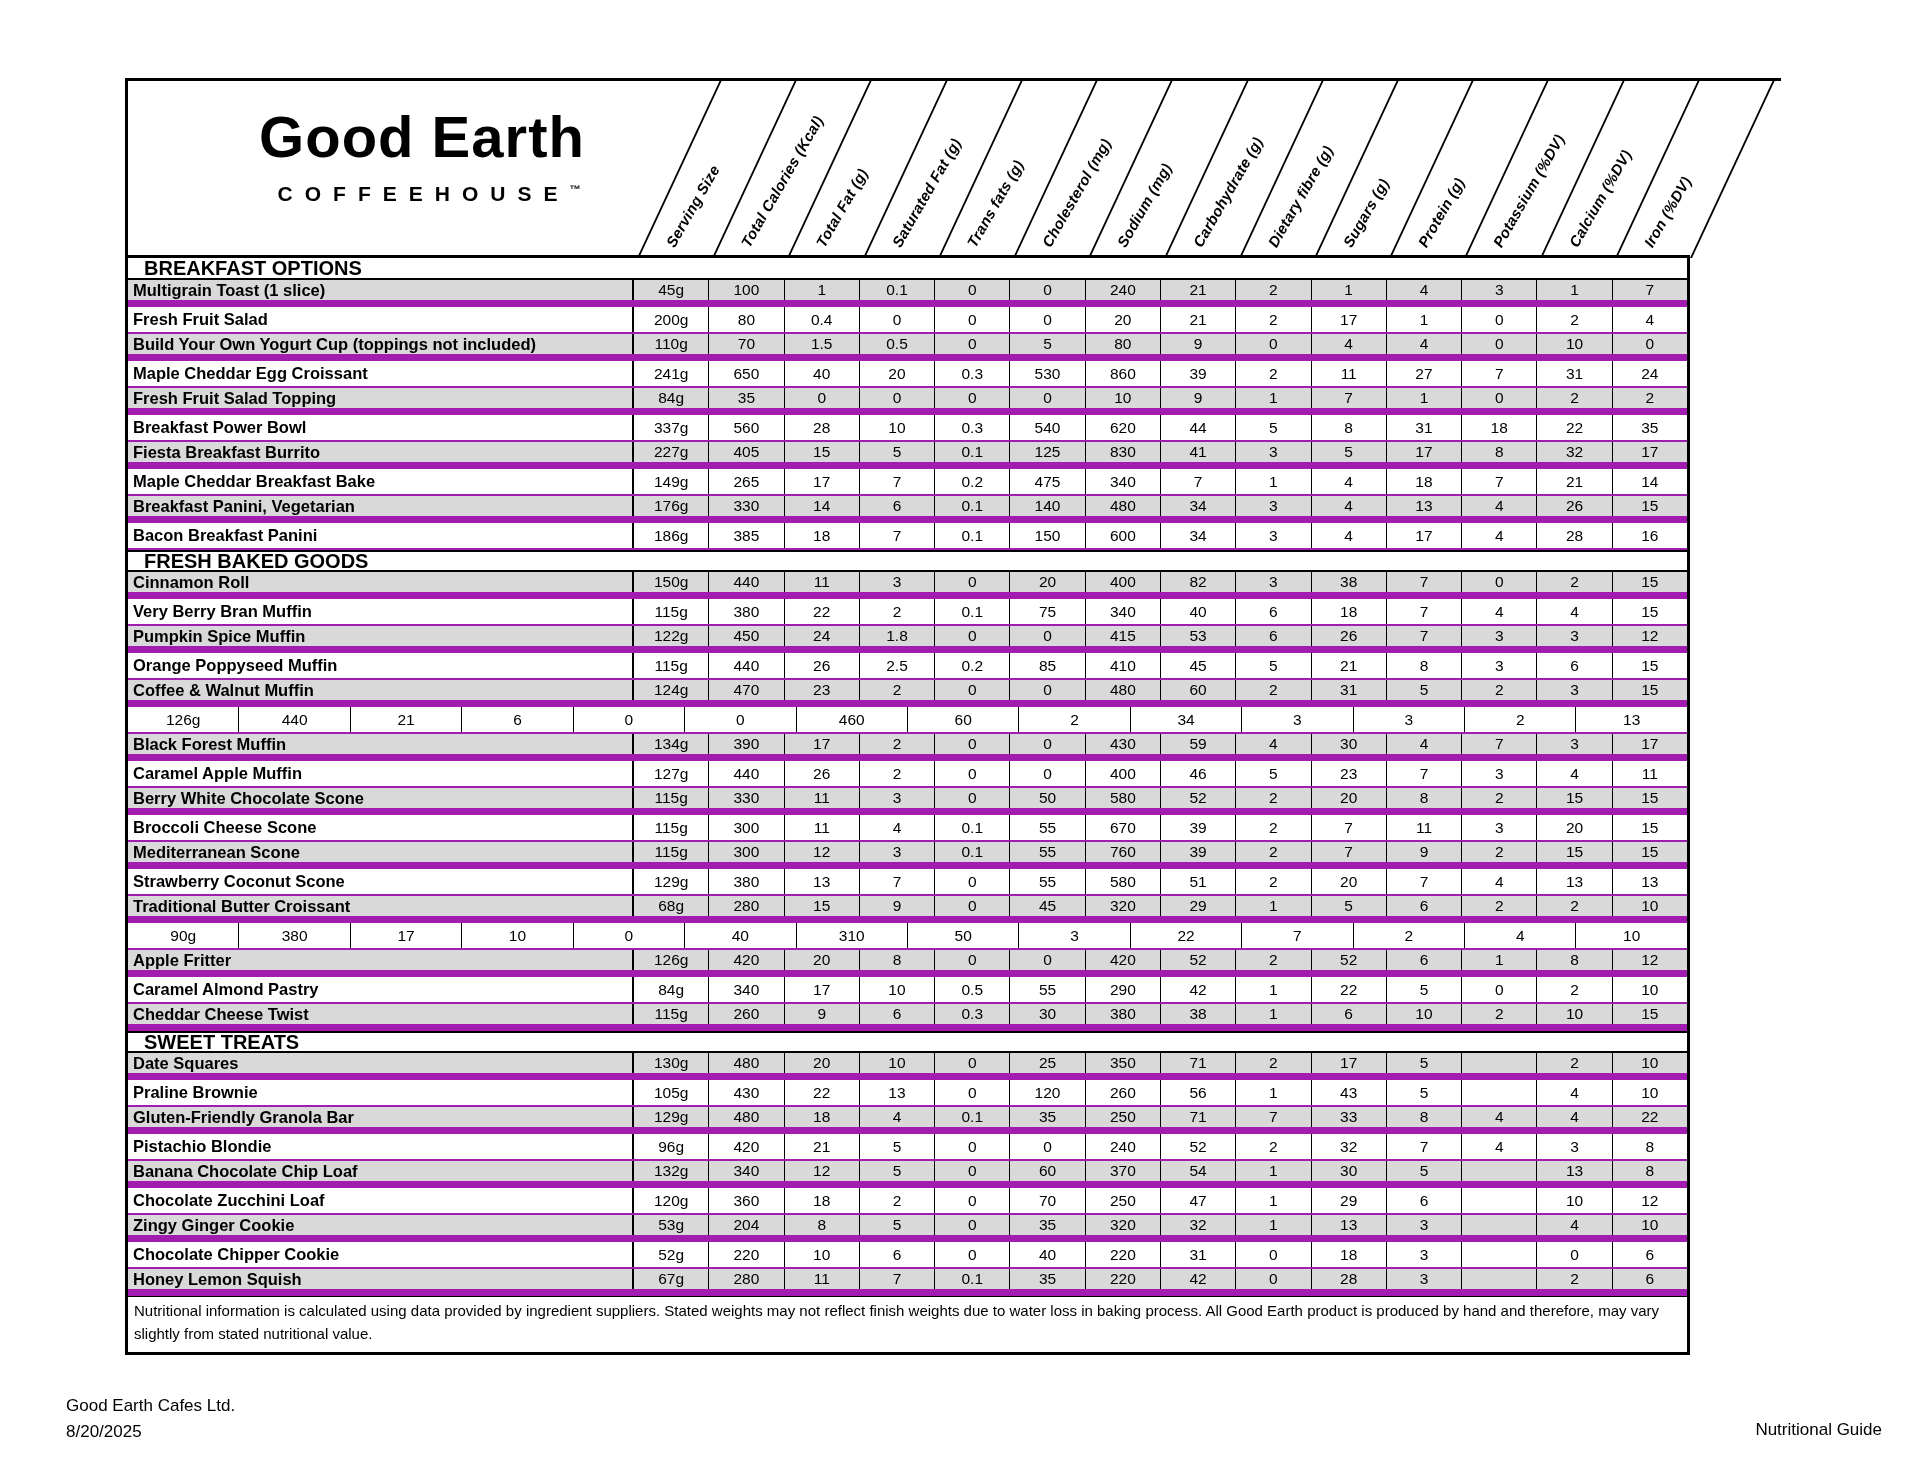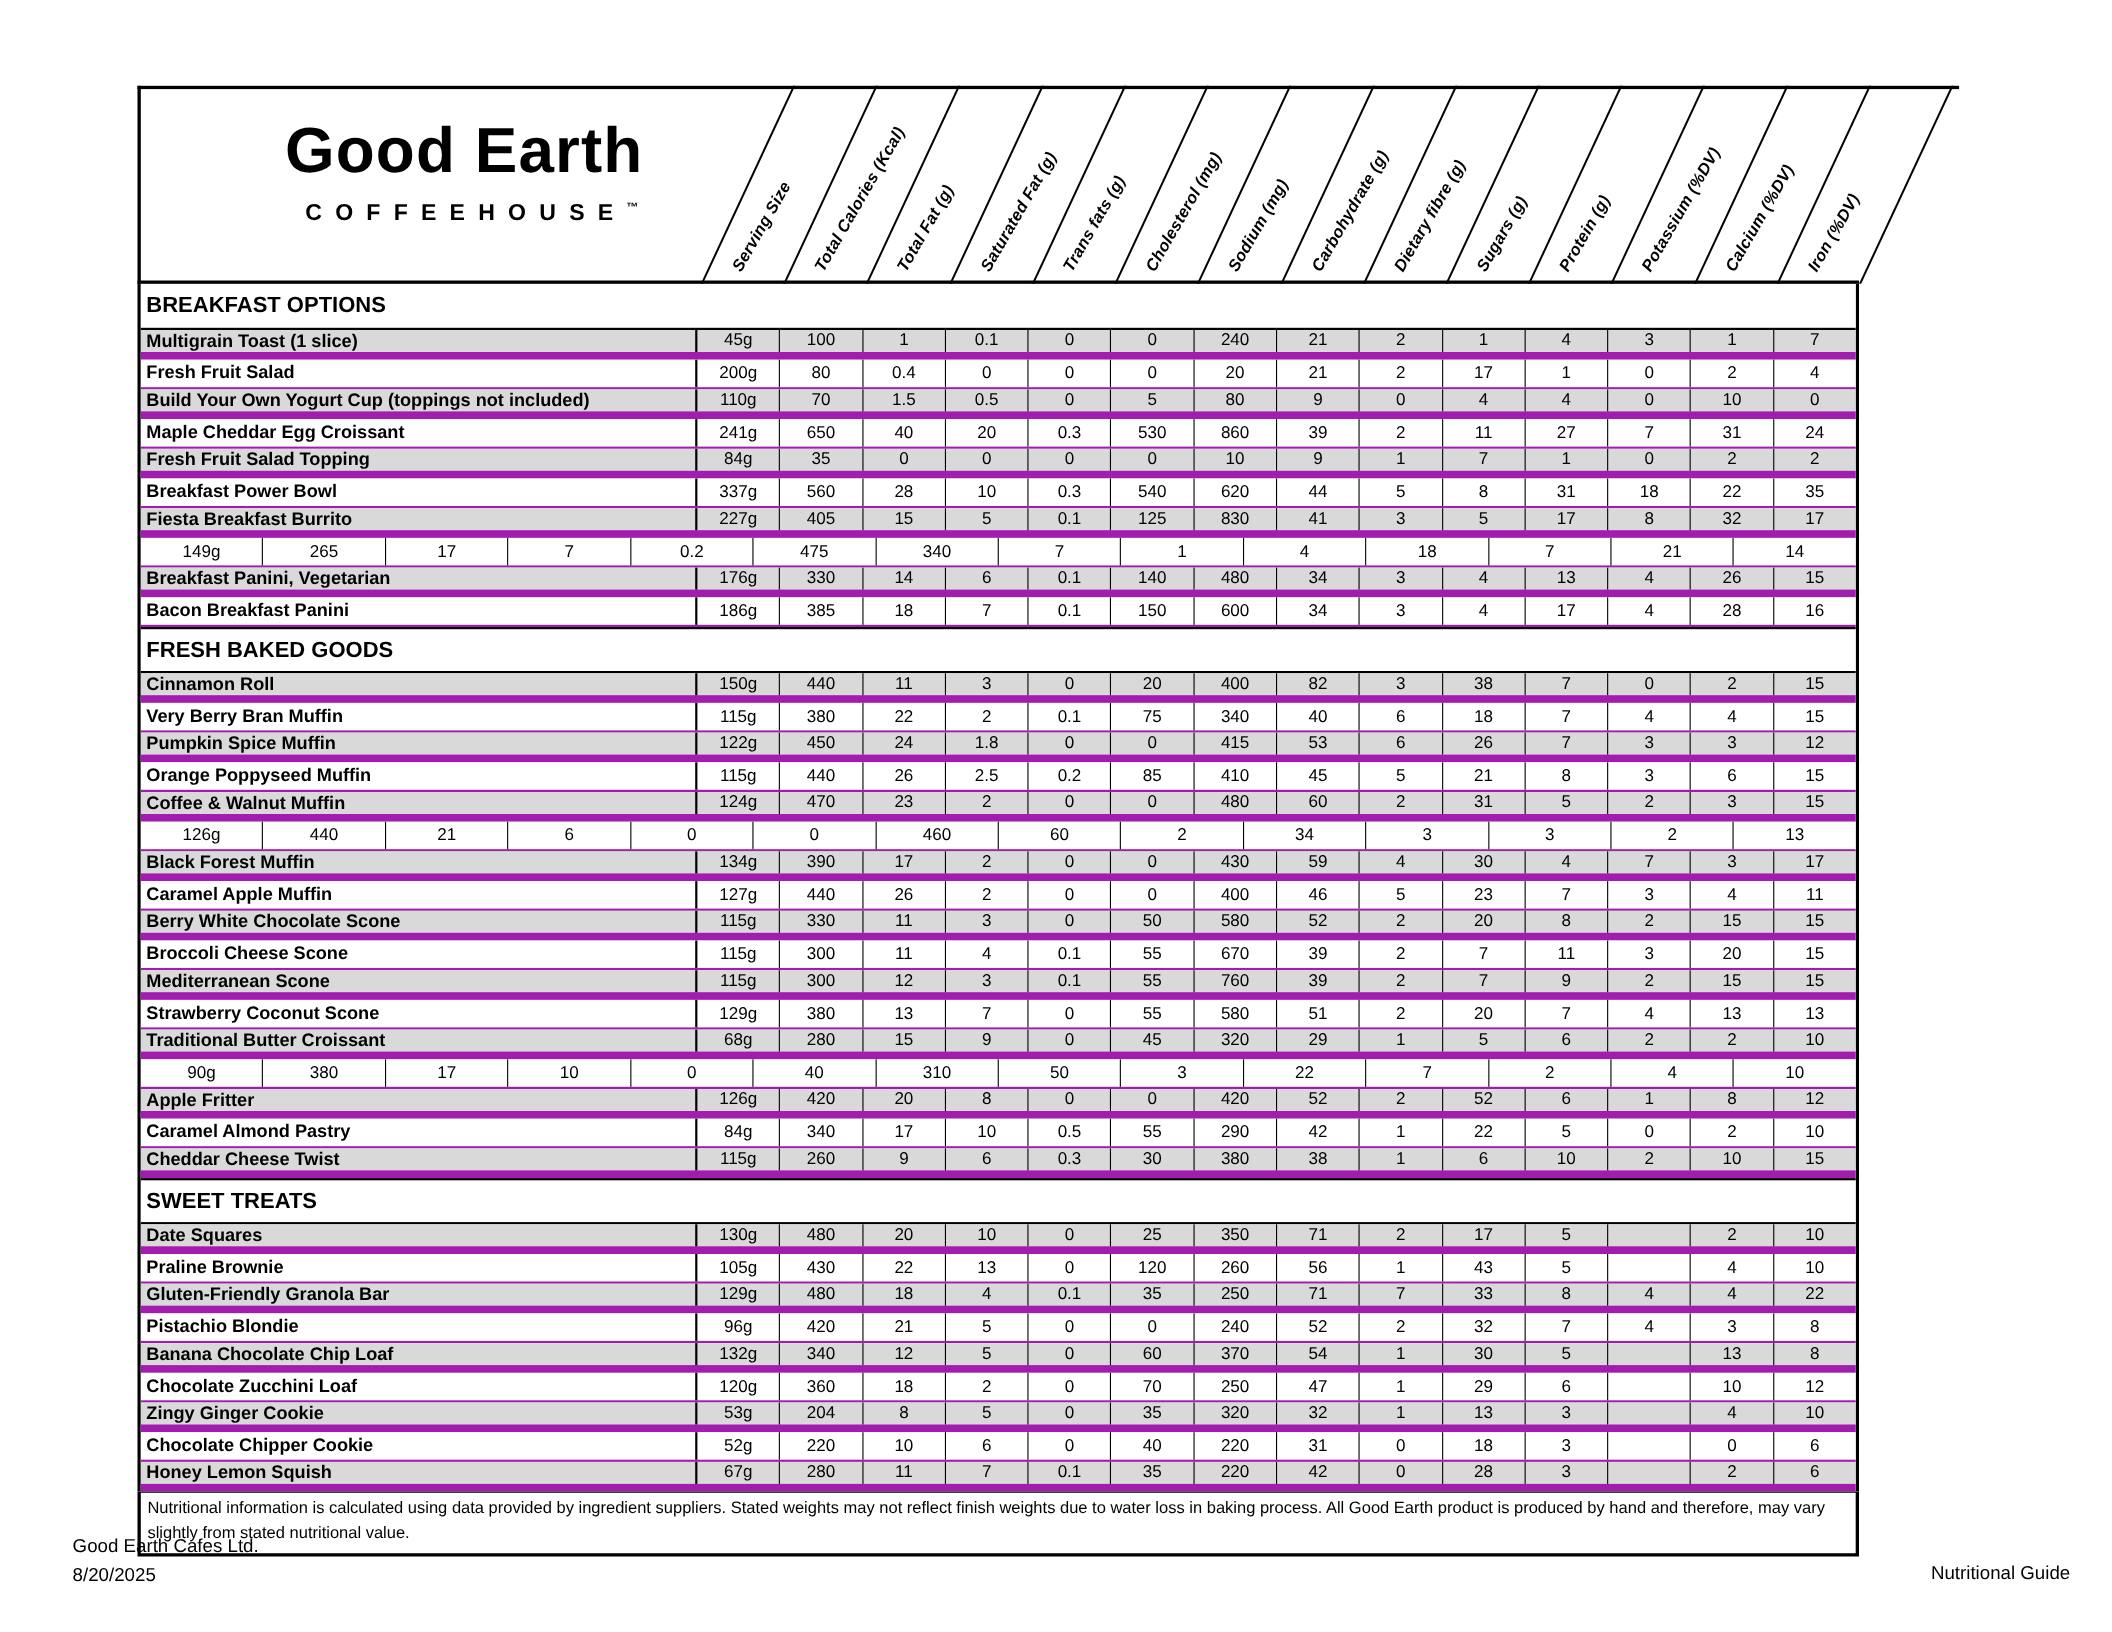--- a/index.html
+++ b/index.html
@@ -31,22 +31,22 @@
   }
   .hlabel {
     position:absolute; bottom:8px; white-space:nowrap;
     font-style:italic; font-weight:bold; font-size:15px; letter-spacing:.2px;
     transform:rotate(-60deg); transform-origin:left bottom;
   }
 
   
   .tbody { border-left:3px solid #000; border-right:3px solid #000; }
   .srow {
-    display:flex; align-items:center; height:42px; background:#fff;
-    font-weight:bold; font-size:20px; padding-left:5px;
+    display:flex; align-items:center; height:22px; background:#fff;
+    font-weight:bold; font-size:20px; padding-left:16px;
     border-top:2.5px solid #000; border-bottom:2.5px solid #000;
   }
   .srow.first { border-top:none; }
   .row { display:flex; align-items:stretch; height:27px; background:#fff; border-bottom:7px solid #a21caf; }
   .row.thick { border-bottom-width:2.5px; }
   .row.gray { background:#d9d9d9; }
   .name {
     width:506px; flex:none; display:flex; align-items:center;
     padding-left:5px; font-weight:bold; font-size:16.5px;
     border-right:2px solid #000; overflow:hidden; white-space:nowrap;
@@ -225,20 +225,21 @@
           <div class="val">830</div>
           <div class="val">41</div>
           <div class="val">3</div>
           <div class="val">5</div>
           <div class="val">17</div>
           <div class="val">8</div>
           <div class="val">32</div>
           <div class="val">17</div>
         </div>
         <div class="row thick">
+          <div class="name">Maple Cheddar Breakfast Bake</div>
           <div class="val">149g</div>
           <div class="val">265</div>
           <div class="val">17</div>
           <div class="val">7</div>
           <div class="val">0.2</div>
           <div class="val">475</div>
           <div class="val">340</div>
           <div class="val">7</div>
           <div class="val">1</div>
           <div class="val">4</div>

